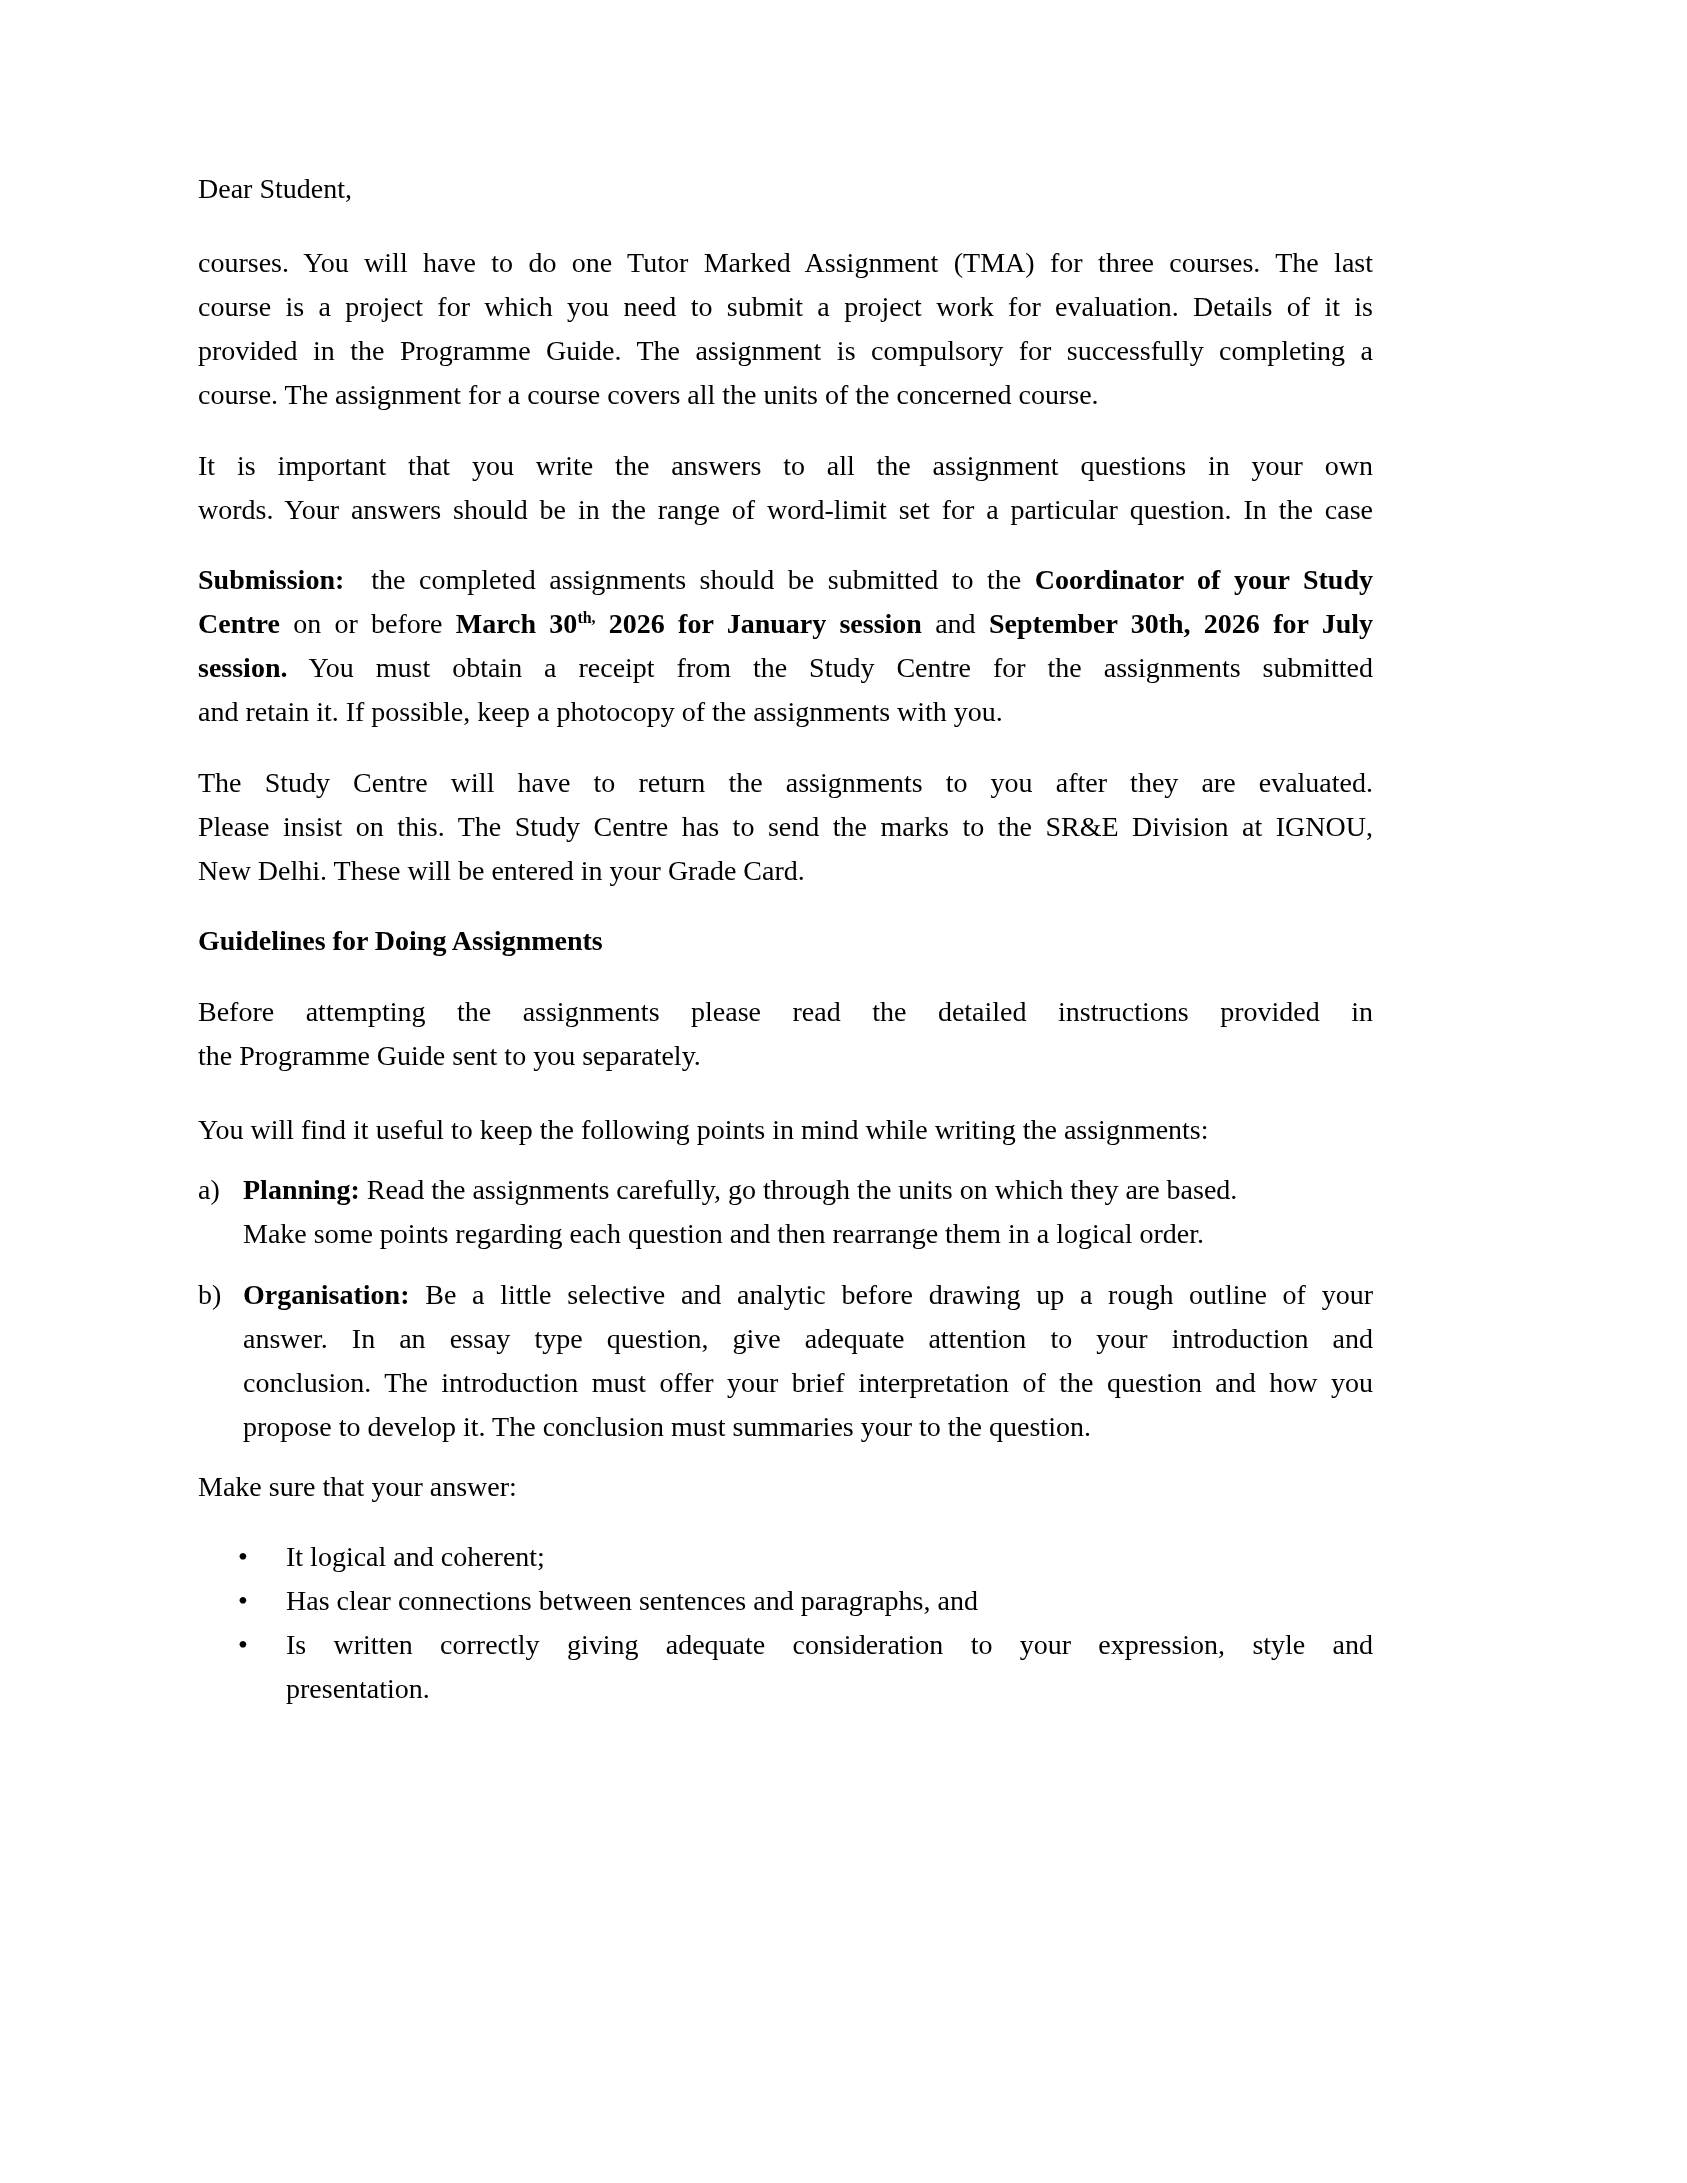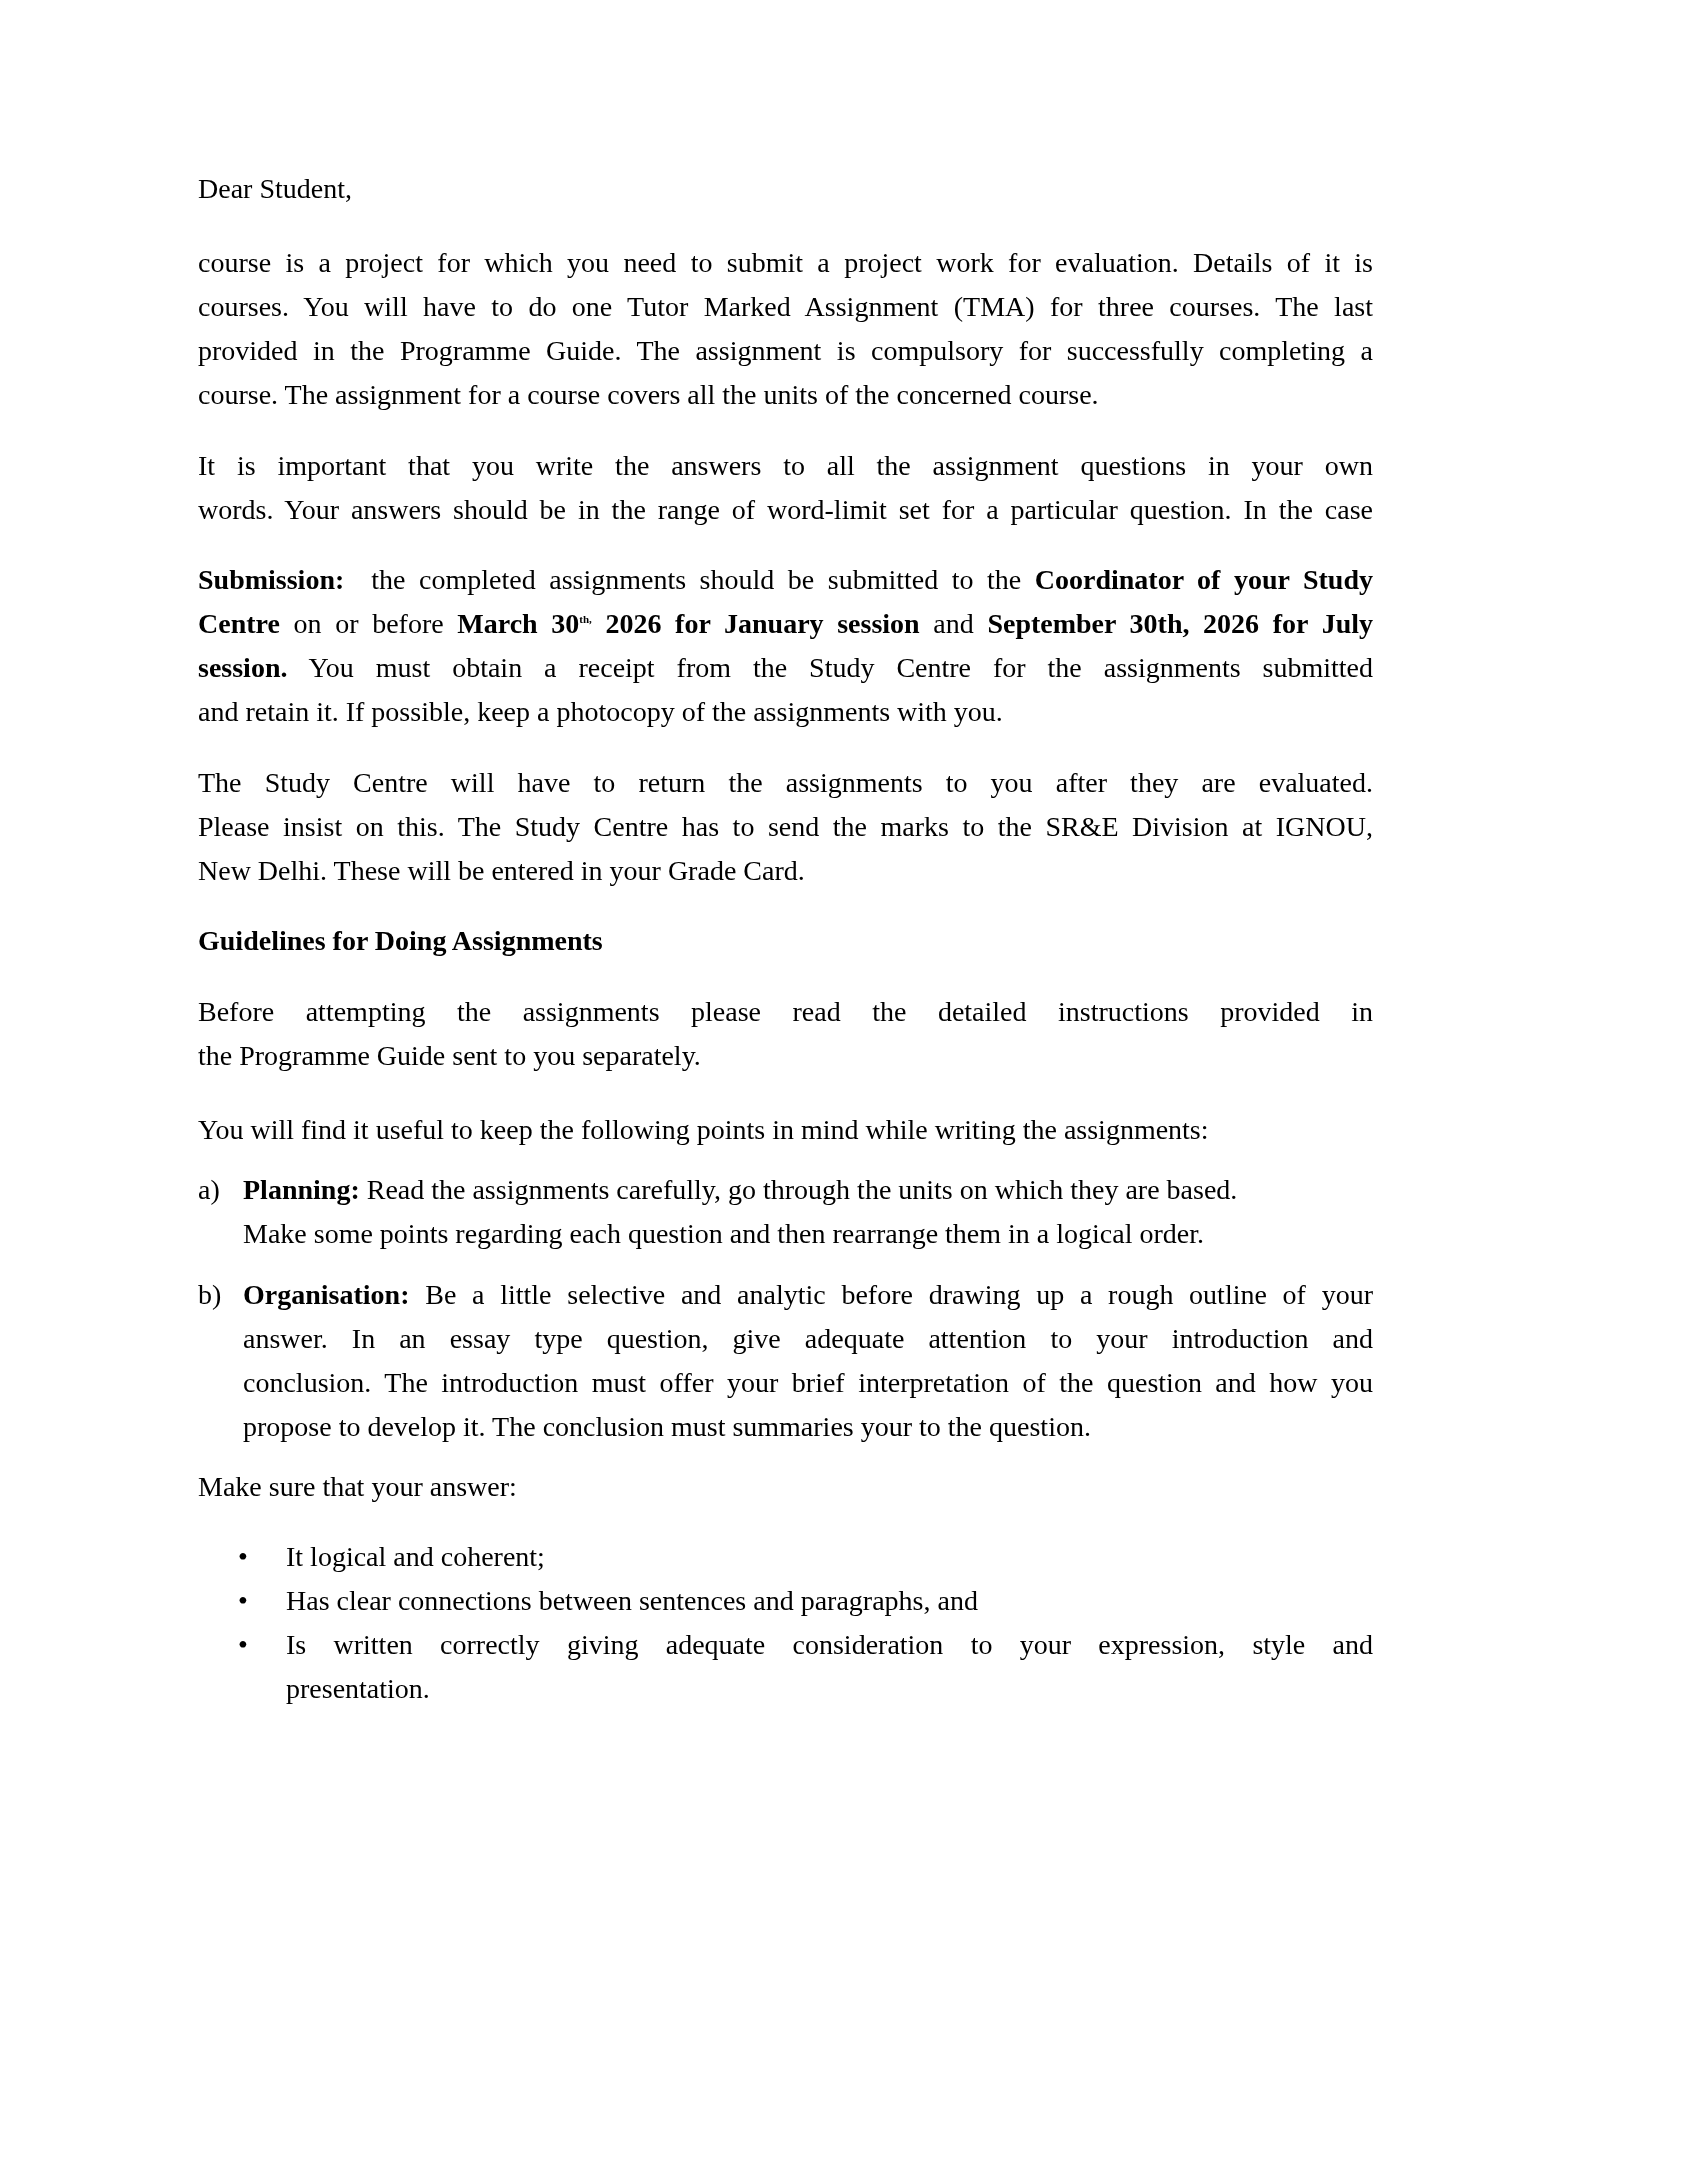--- a/index.html
+++ b/index.html
@@ -18,43 +18,43 @@
   }
   .para{margin:0 0 26.5px 0;}
   .mb45{margin-bottom:30px;}
   .mb26{margin-bottom:17px;}
   .mb24{margin-bottom:16px;}
   .jline{text-align:justify;text-align-last:justify;}
   .lline{text-align:left;}
   b{font-weight:bold;}
   .heading{font-weight:bold;margin:0 0 26.5px 0;}
   sup.s{
-    font-size:11px;
+    font-size:16px;
     font-weight:bold;
     vertical-align:super;
     line-height:0;
   }
   .aitem{display:flex;align-items:flex-start;}
   .amarker{flex:0 0 45px;text-align:left;}
   .acontent{flex:1 1 auto;min-width:0;}
   .bullets{margin-top:0;}
   .bitem{display:flex;align-items:flex-start;padding-left:40px;}
   .bmark{flex:0 0 48px;text-align:left;}
   .bcontent{flex:1 1 auto;min-width:0;}
 </style>
 </head>
 <body>
 
 <div class="page">
 
   <div class="para mb45 lline">Dear Student,</div>
 
   <div class="para">
+    <div class="jline">courses. You will have to do one Tutor Marked Assignment (TMA) for three courses. The last</div>
     <div class="jline">course is a project for which you need to submit a project work for evaluation. Details of it is</div>
-    <div class="jline">courses. You will have to do one Tutor Marked Assignment (TMA) for three courses. The last</div>
     <div class="jline">provided in the Programme Guide. The assignment is compulsory for successfully completing a</div>
     <div class="lline">course. The assignment for a course covers all the units of the concerned course.</div>
   </div>
 
   <div class="para">
     <div class="jline">It is important that you write the answers to all the assignment questions in your own</div>
     <div class="jline">words. Your answers should be in the range of word-limit set for a particular question. In the case</div>
   </div>
 
   <div class="para">

